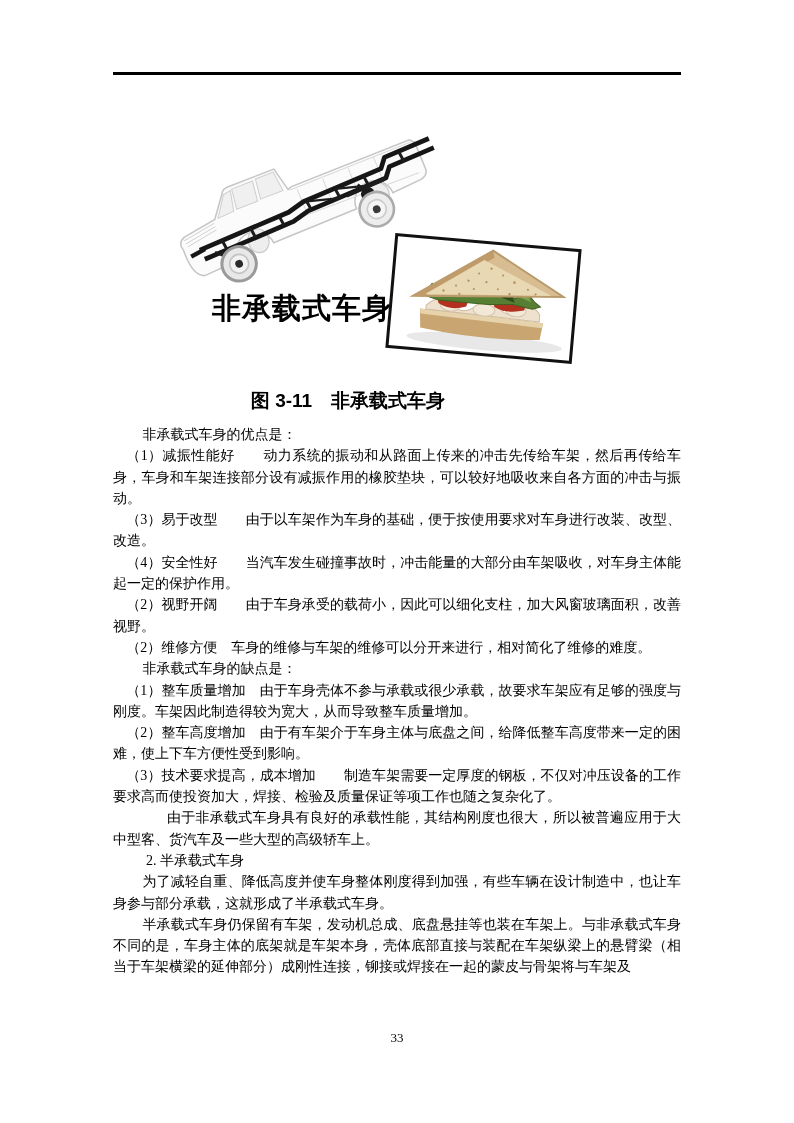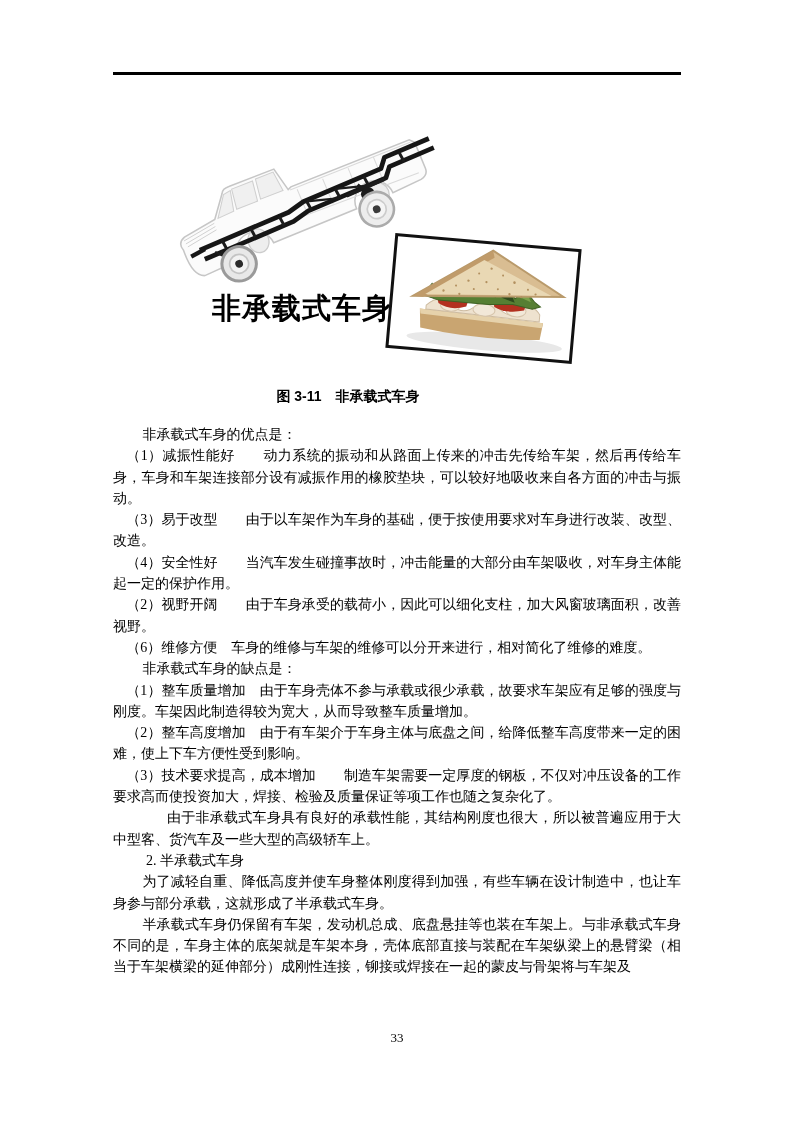--- a/index.html
+++ b/index.html
@@ -8,21 +8,21 @@
   .rule{position:absolute;left:113px;top:72px;width:568px;height:3px;background:#000;}
   .truck{position:absolute;left:146px;top:106px;}
   .fig-label{position:absolute;left:212px;top:289px;
              font-family:"Liberation Sans","DejaVu Sans",sans-serif;
              font-weight:bold;font-size:29px;letter-spacing:1px;white-space:nowrap;}
   .sand-box{position:absolute;left:390px;top:241px;width:187px;height:115px;
             border:3px solid #111;background:#fff;box-sizing:border-box;
             transform:rotate(5deg);overflow:hidden;}
   .caption{position:absolute;left:113px;top:388px;width:470px;text-align:center;
            font-family:"Liberation Sans","DejaVu Sans",sans-serif;
-           font-weight:bold;font-size:14px;}
+           font-weight:bold;font-size:19px;}
   .body-text{position:absolute;left:113px;top:424px;width:568px;
              font-size:14px;line-height:21.3px;text-align:justify;}
   .body-text p{margin:0;padding:0;text-indent:2.1em;}
   .body-text p.num{text-indent:0.95em;}
   .body-text p.deep{text-indent:3.85em;}
   .body-text p.h2{text-indent:2.35em;}
   .page-num{position:absolute;left:0;top:1030px;width:794px;text-align:center;font-size:13px;}
 </style>
 </head>
 <body>
@@ -110,21 +110,21 @@
   </div>
 
   <div class="caption">图 3-11　非承载式车身</div>
 
   <div class="body-text">
     <p>非承载式车身的优点是：</p>
     <p class="num">（1）减振性能好　　动力系统的振动和从路面上传来的冲击先传给车架，然后再传给车身，车身和车架连接部分设有减振作用的橡胶垫块，可以较好地吸收来自各方面的冲击与振动。</p>
     <p class="num">（3）易于改型　　由于以车架作为车身的基础，便于按使用要求对车身进行改装、改型、改造。</p>
     <p class="num">（4）安全性好　　当汽车发生碰撞事故时，冲击能量的大部分由车架吸收，对车身主体能起一定的保护作用。</p>
     <p class="num">（2）视野开阔　　由于车身承受的载荷小，因此可以细化支柱，加大风窗玻璃面积，改善视野。</p>
-    <p class="num">（6）维修方便　车身的维修与车架的维修可以分开来进行，相对简化了维修的难度。</p>
+    <p class="num">（2）维修方便　车身的维修与车架的维修可以分开来进行，相对简化了维修的难度。</p>
     <p>非承载式车身的缺点是：</p>
     <p class="num">（1）整车质量增加　由于车身壳体不参与承载或很少承载，故要求车架应有足够的强度与刚度。车架因此制造得较为宽大，从而导致整车质量增加。</p>
     <p class="num">（2）整车高度增加　由于有车架介于车身主体与底盘之间，给降低整车高度带来一定的困难，使上下车方便性受到影响。</p>
     <p class="num">（3）技术要求提高，成本增加　　制造车架需要一定厚度的钢板，不仅对冲压设备的工作要求高而使投资加大，焊接、检验及质量保证等项工作也随之复杂化了。</p>
     <p class="deep">由于非承载式车身具有良好的承载性能，其结构刚度也很大，所以被普遍应用于大中型客、货汽车及一些大型的高级轿车上。</p>
     <p class="h2">2. 半承载式车身</p>
     <p>为了减轻自重、降低高度并使车身整体刚度得到加强，有些车辆在设计制造中，也让车身参与部分承载，这就形成了半承载式车身。</p>
     <p>半承载式车身仍保留有车架，发动机总成、底盘悬挂等也装在车架上。与非承载式车身不同的是，车身主体的底架就是车架本身，壳体底部直接与装配在车架纵梁上的悬臂梁（相当于车架横梁的延伸部分）成刚性连接，铆接或焊接在一起的蒙皮与骨架将与车架及</p>
   </div>
 

